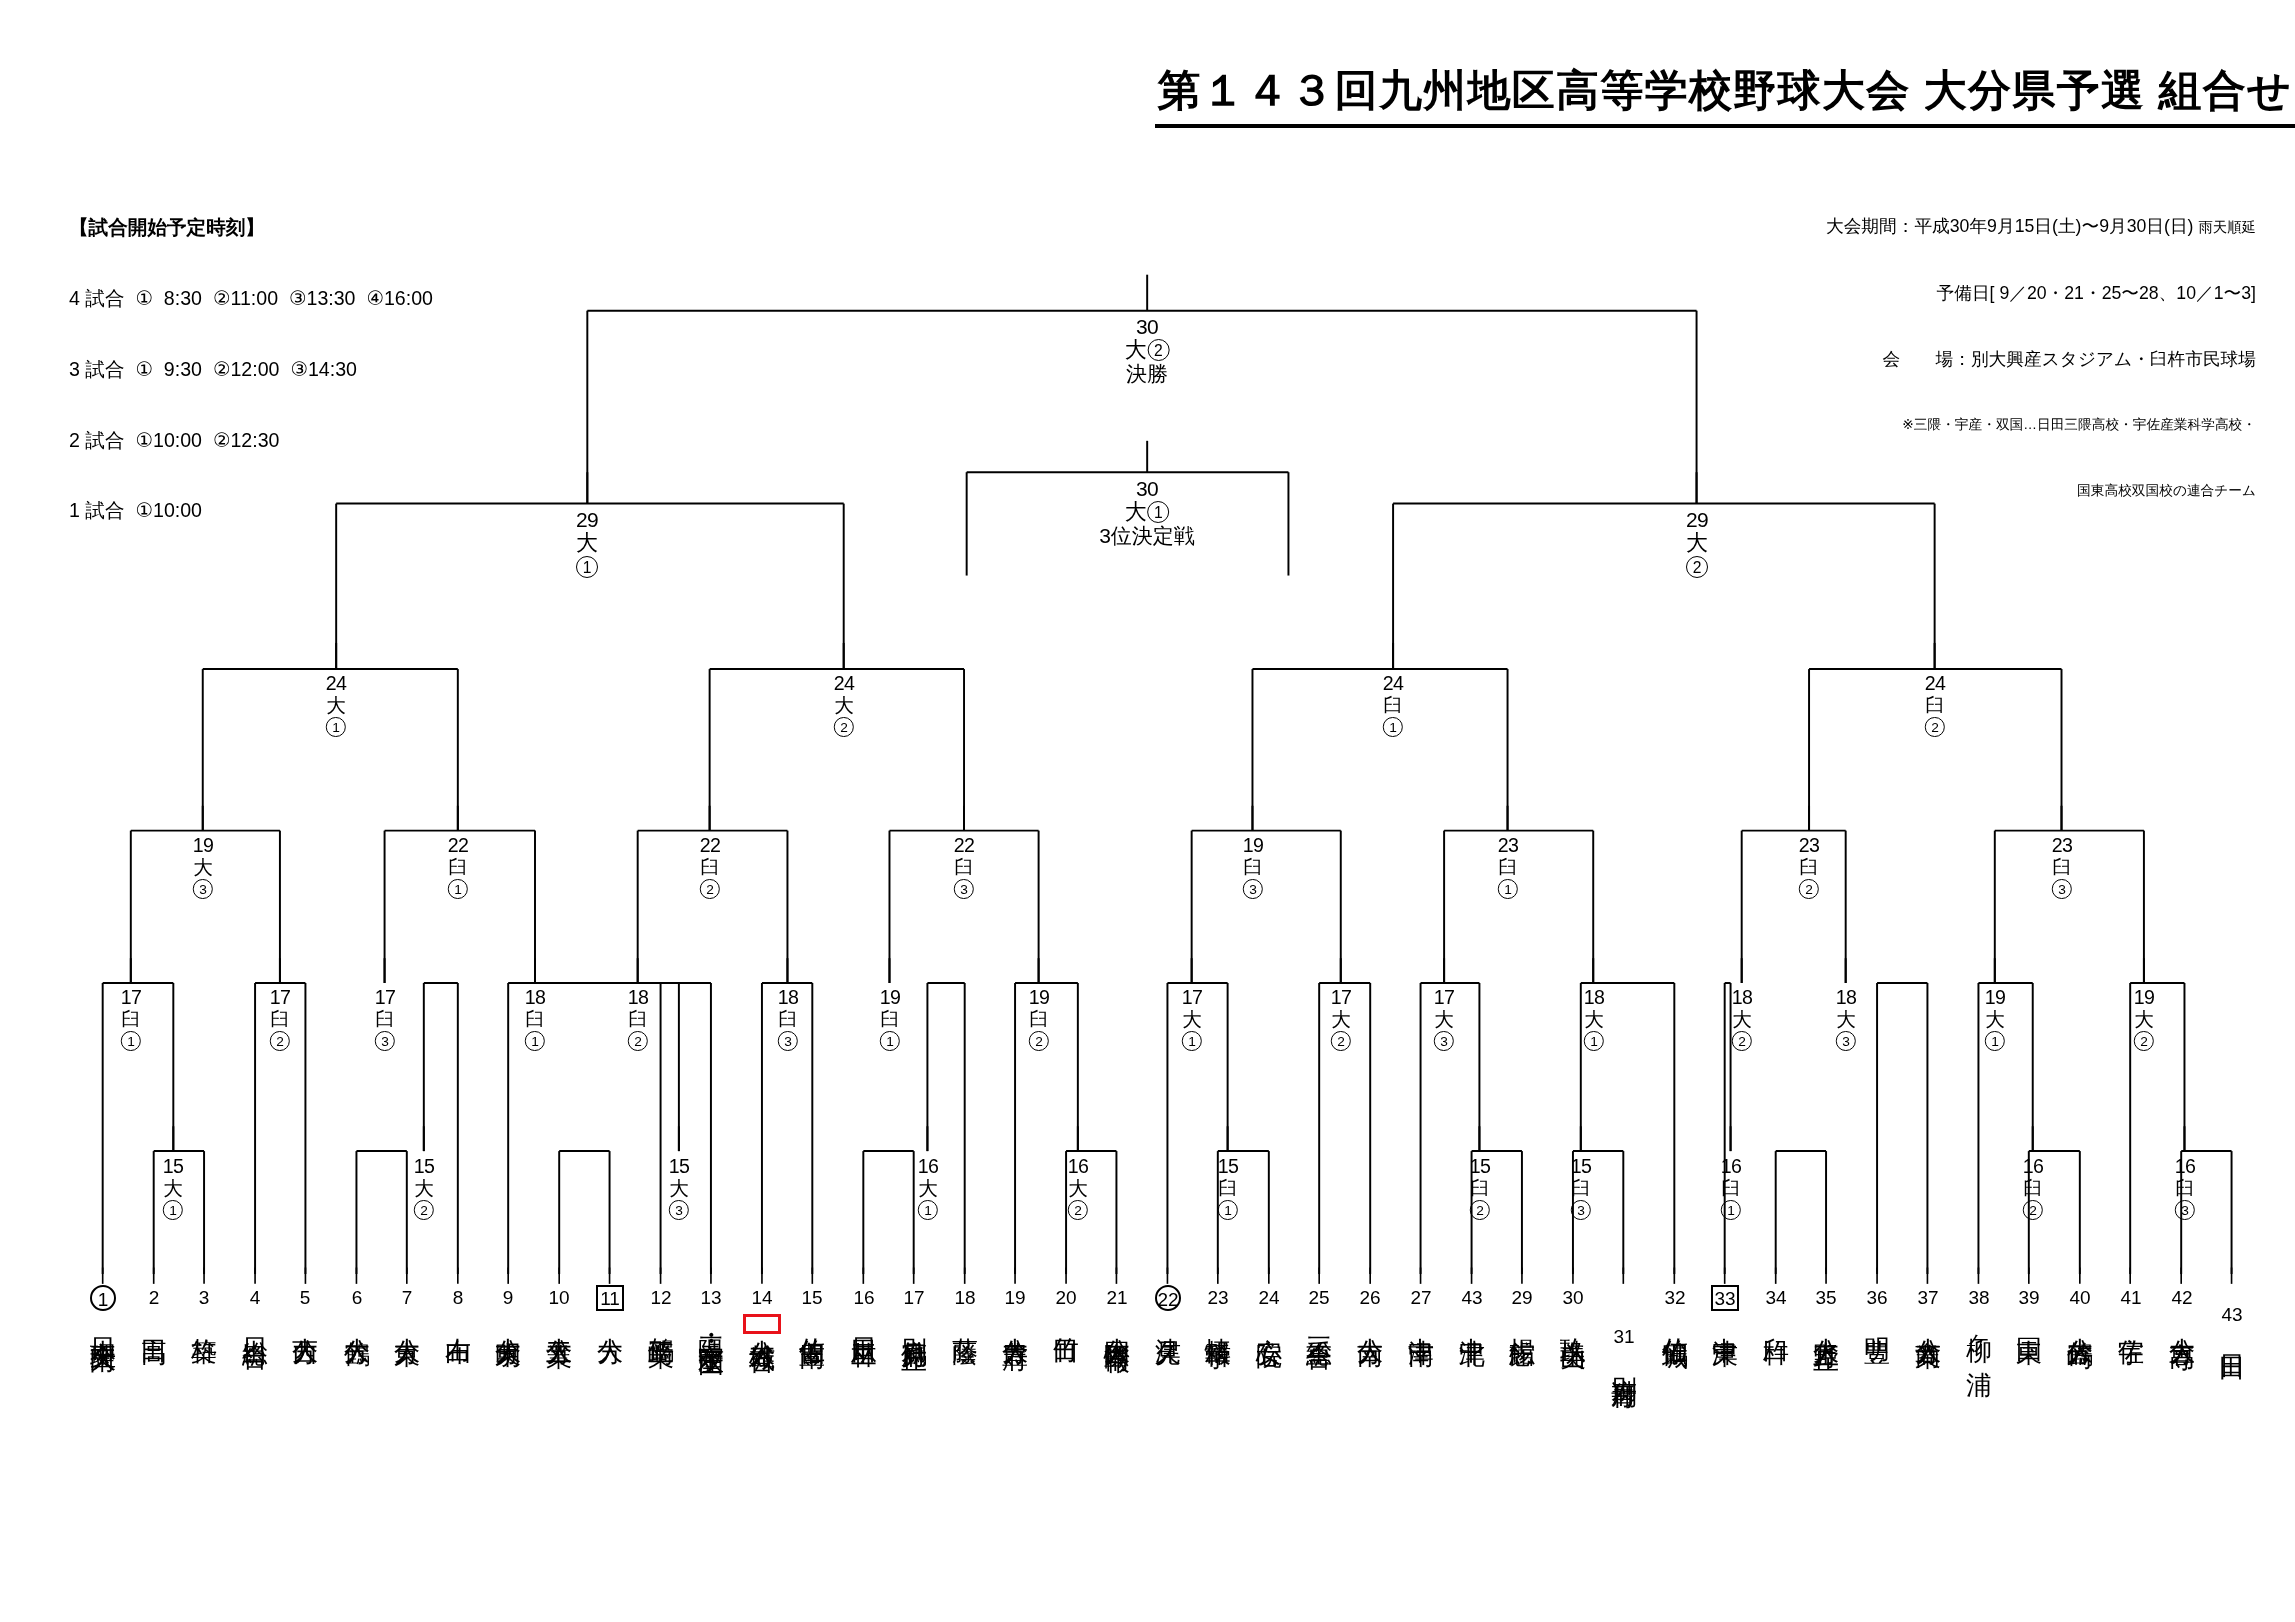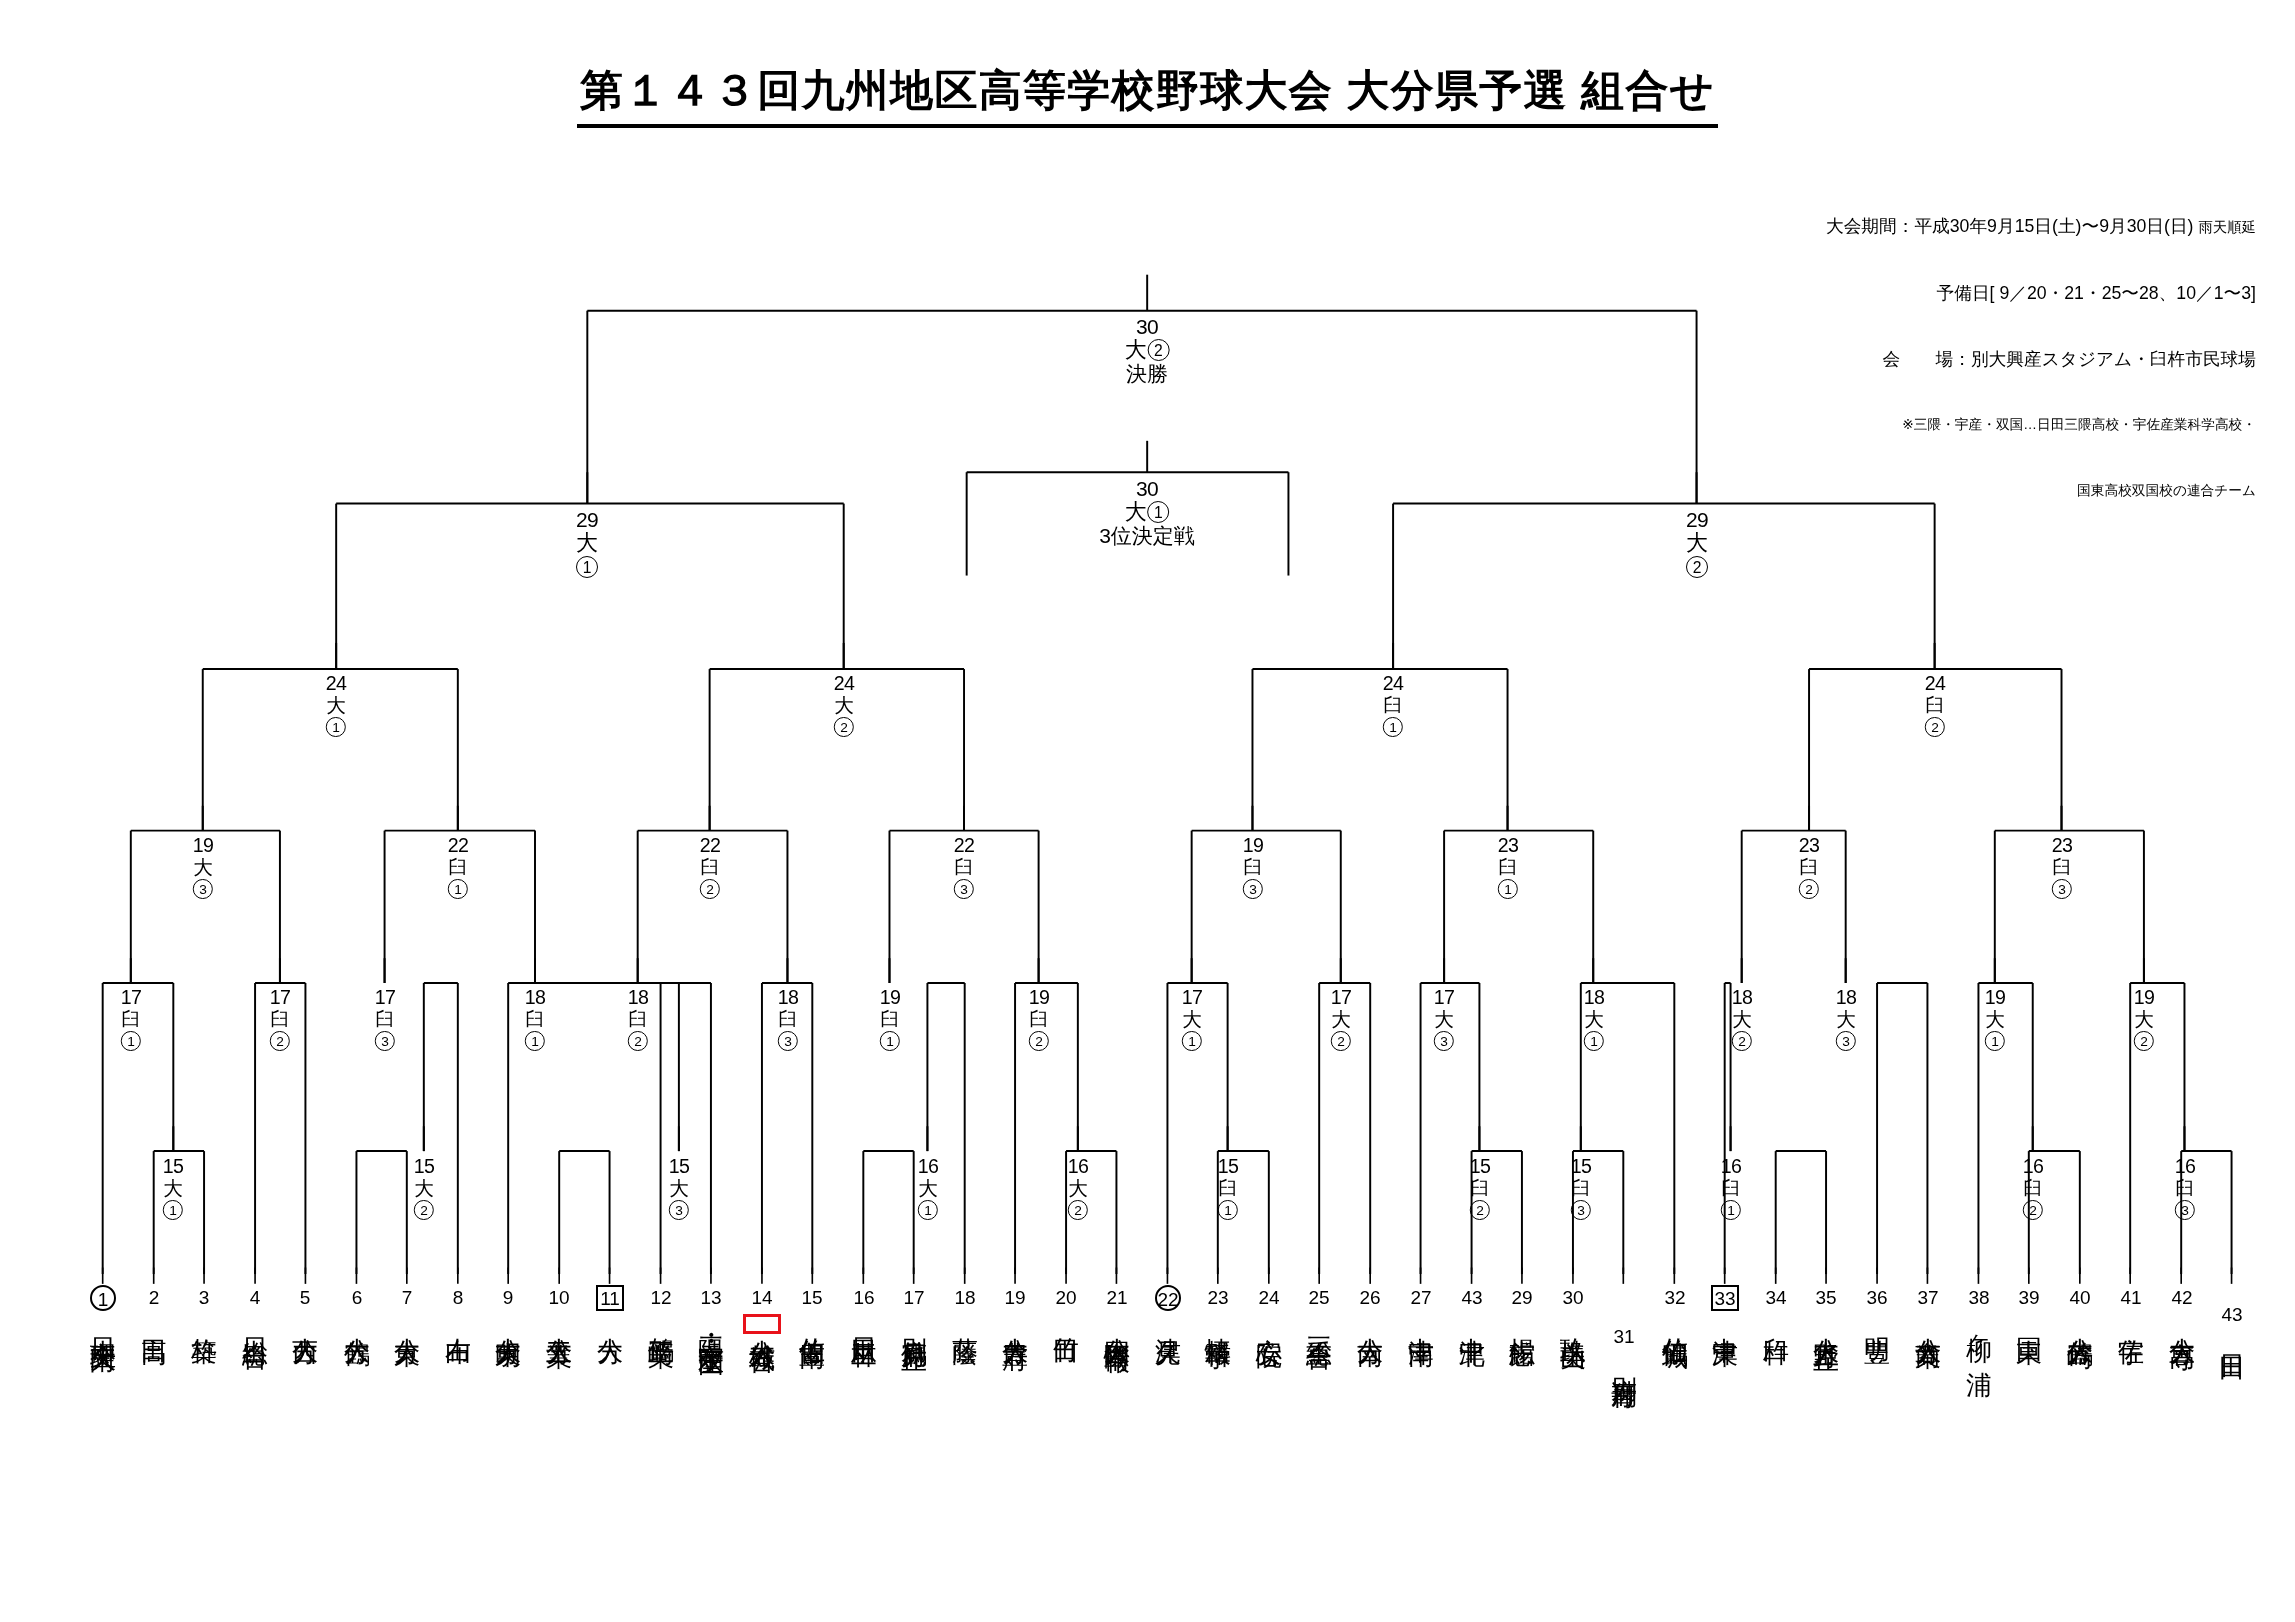--- a/index.html
+++ b/index.html
@@ -10,21 +10,21 @@
   }
   #page{
     position:relative;
     width:2295px;height:1622px;
     background:#fff;
     overflow:hidden;
   }
   
   #title{
     position:absolute;left:0;top:62px;width:2295px;
-    text-align:center;
+    text-align:right;
     font-size:43px;font-weight:bold;
     letter-spacing:1.3px;
   }
   #title span{
     border-bottom:4.6px solid #000;
     padding:0 2.6px 3.9px 2.6px;
     display:inline-block;
   }
   
   #times{
@@ -114,20 +114,27 @@
     padding:2px 0.7px;
   }
 </style>
 </head>
 <body>
 
 <div id="page">
 
   <div id="title"><span>第１４３回九州地区高等学校野球大会 大分県予選 組合せ</span></div>
 
+  <div id="times">
+    <div class="hdr">【試合開始予定時刻】</div>
+    <div class="row">4 試合  ①  8:30  ②11:00  ③13:30  ④16:00</div>
+    <div class="row">3 試合  ①  9:30  ②12:00  ③14:30</div>
+    <div class="row">2 試合  ①10:00  ②12:30</div>
+    <div class="row">1 試合  ①10:00</div>
+  </div>
 
   <div id="venue">
     <div><span>大会期間：平成30年9月15日(土)〜9月30日(日)</span> <span class="small">雨天順延</span></div>
     <div>予備日[ 9／20・21・25〜28、10／1〜3]</div>
     <div><span>会　　場：</span><span>別大興産スタジアム・臼杵市民球場</span></div>
     <div class="tiny">※三隈・宇産・双国…日田三隈高校・宇佐産業科学高校・</div>
     <div class="tiny">国東高校双国校の連合チーム</div>
   </div>
 
 

